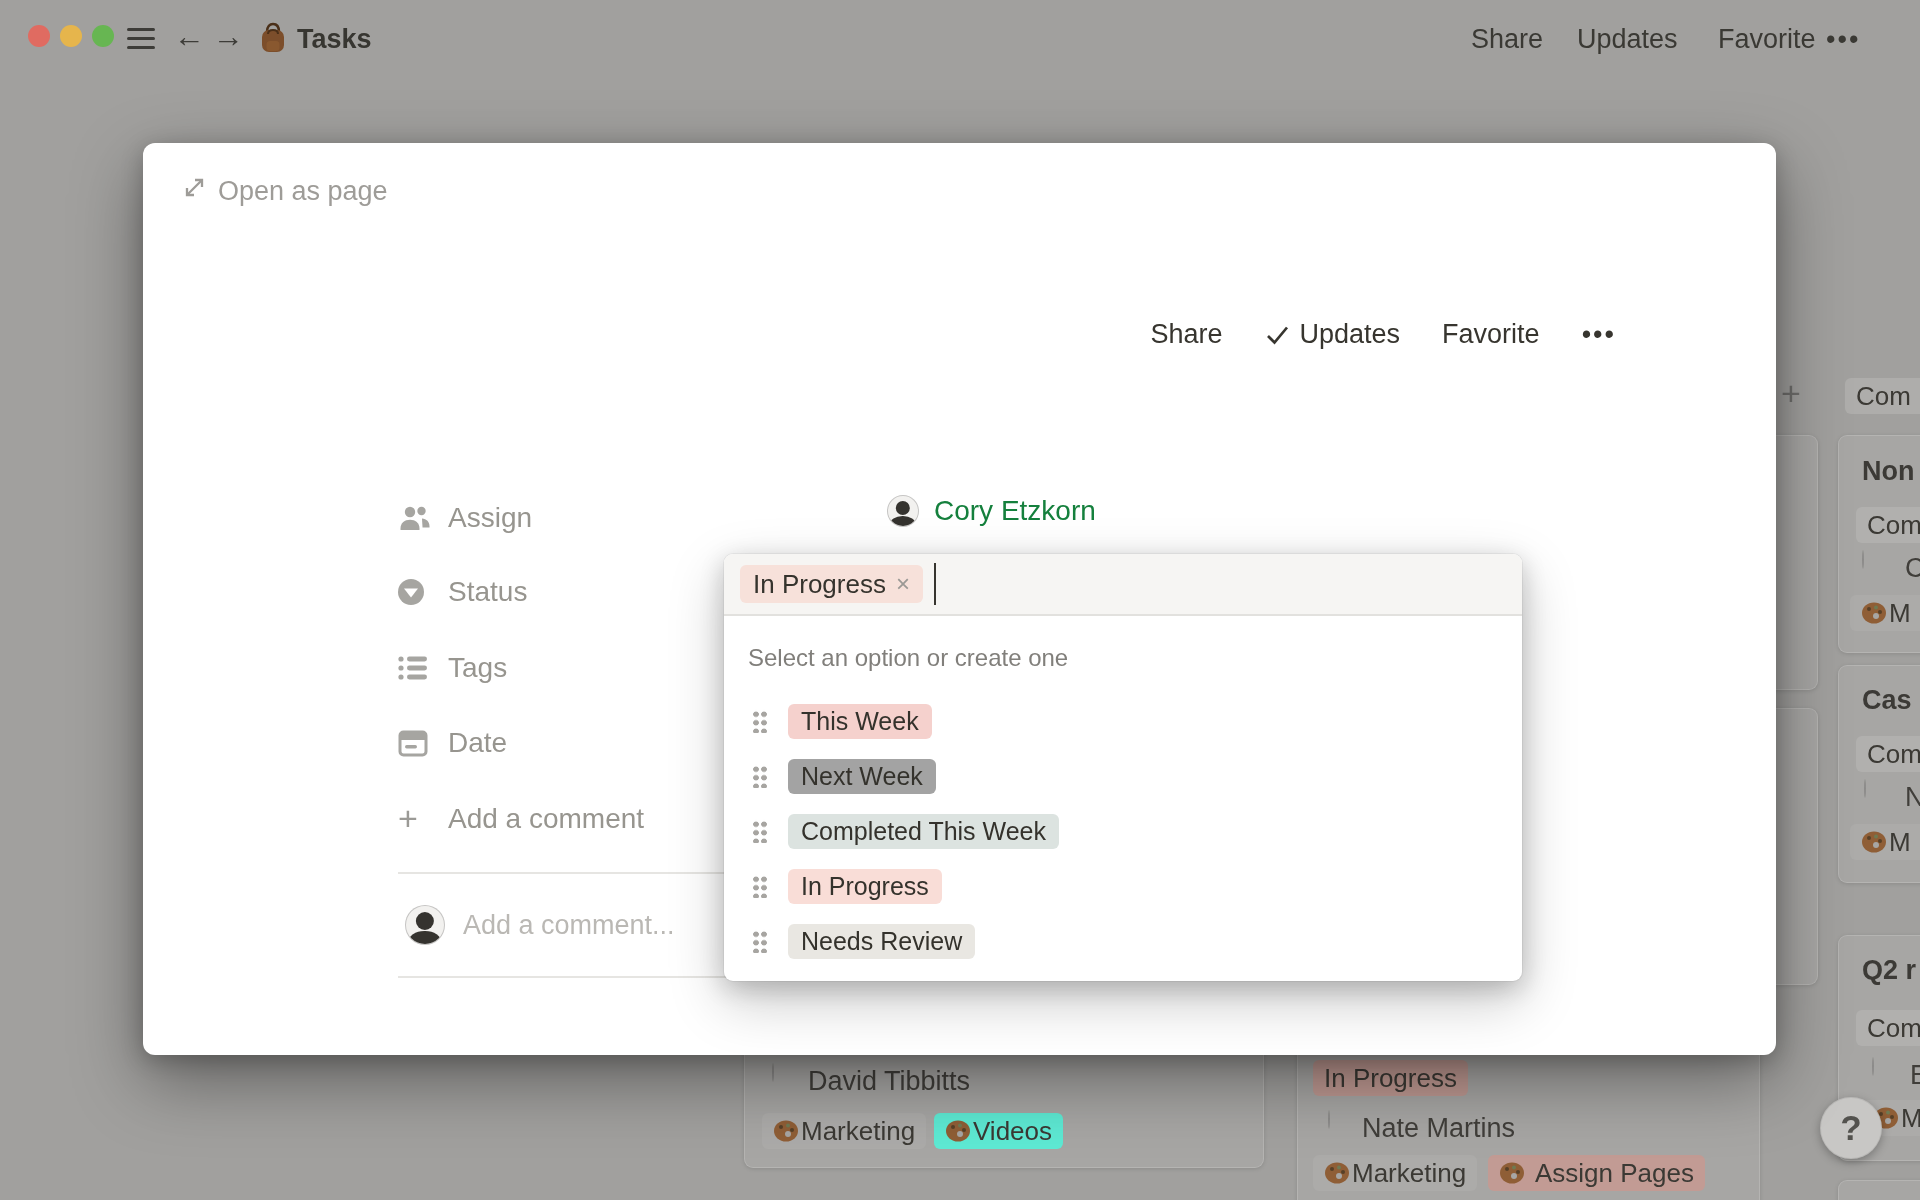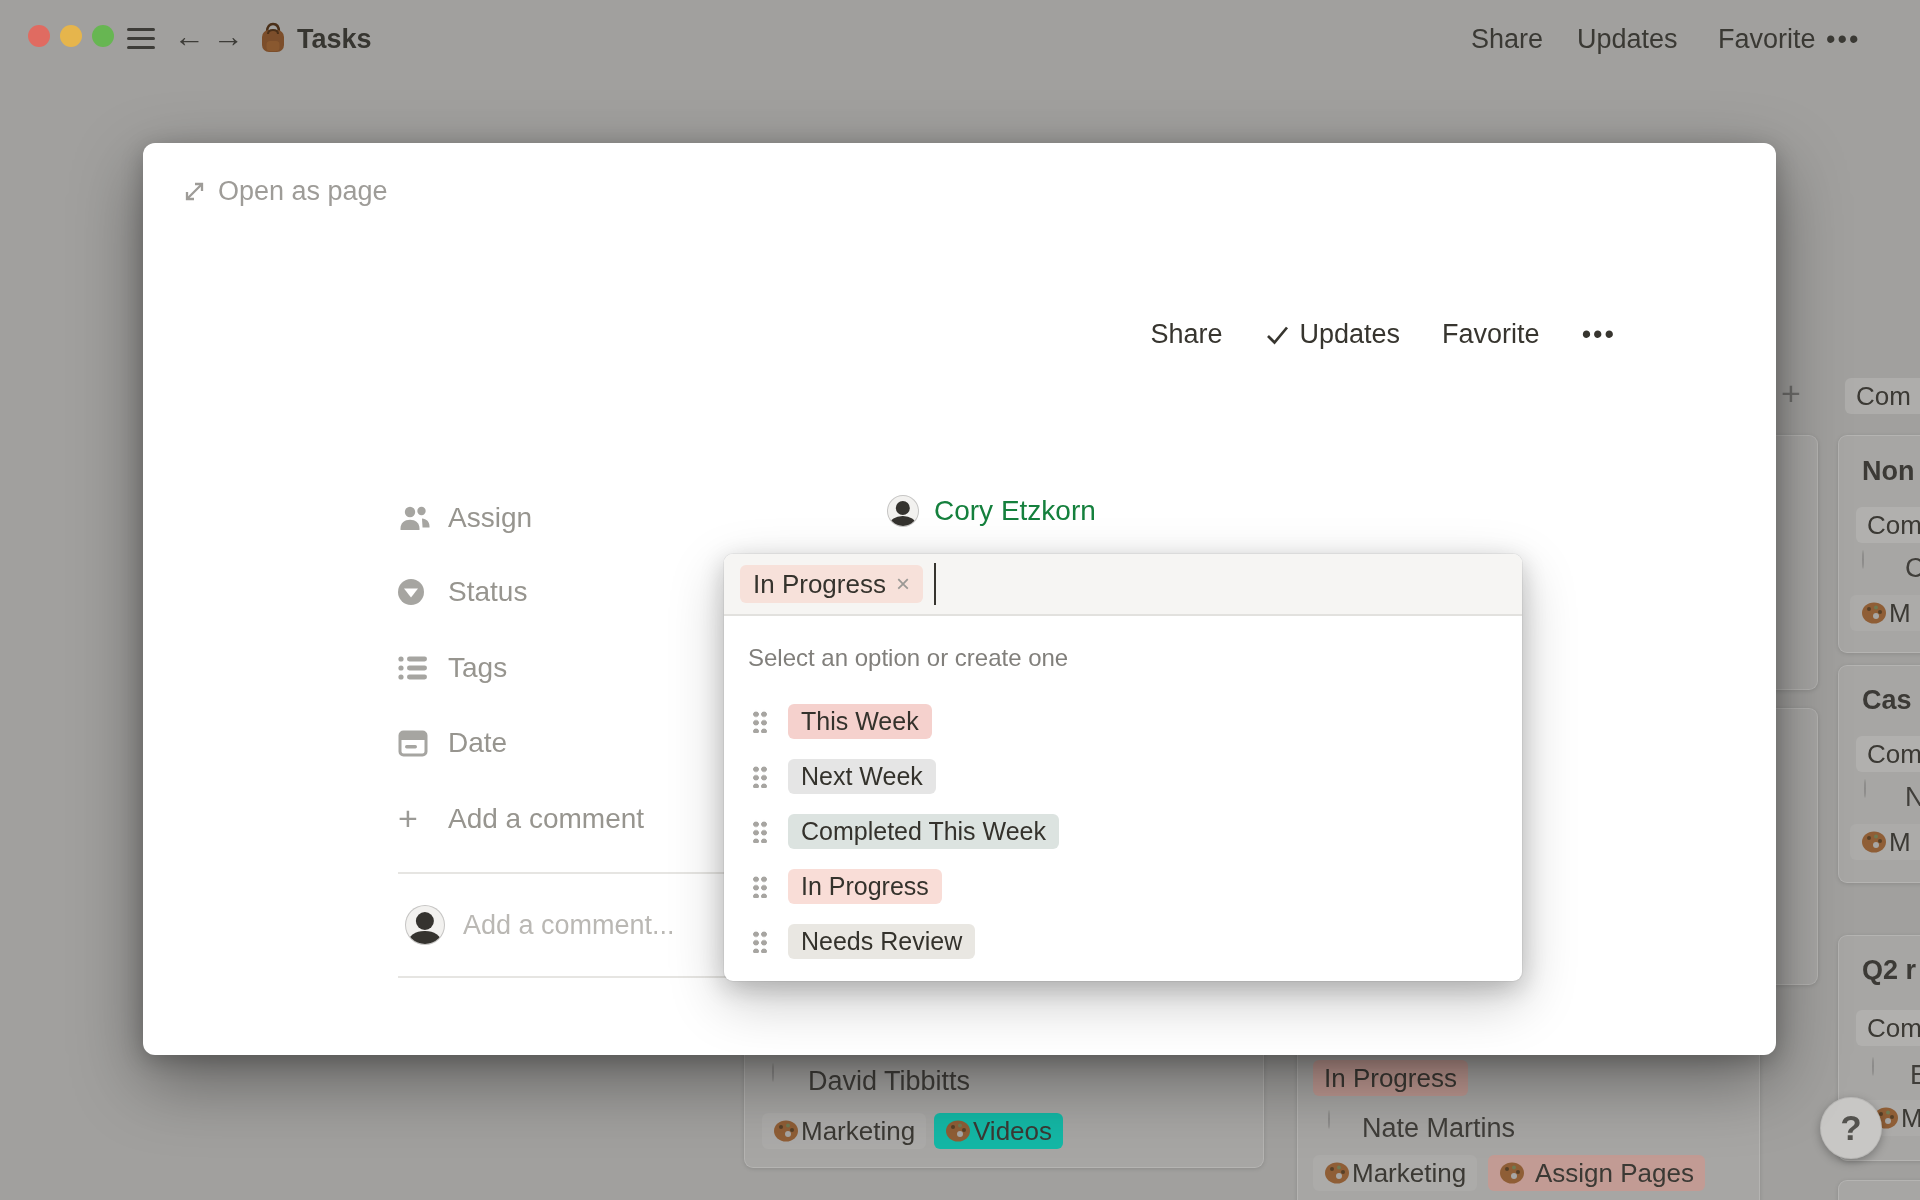--- a/index.html
+++ b/index.html
@@ -19,21 +19,21 @@
   .nav-arrow{ font-size:31px; color:#3d3c38; line-height:1; }
   .topbar-txt{ font-size:27px; color:#373631; }
   .topbar-btn{ font-size:27px; color:#3a3934; }
 
   
   .modal{
     position:absolute; left:143px; top:143px; width:1633px; height:912px;
     background:#ffffff; border-radius:12px;
     box-shadow:0 25px 70px rgba(0,0,0,.40), 0 5px 22px rgba(0,0,0,.22);
   }
-  .open-as{ position:absolute; left:183px; top:176px; display:flex; align-items:center; gap:12px;
+  .open-as{ position:absolute; left:183px; top:176px; display:flex; align-items:flex-start; gap:12px;
             color:#9e9c98; font-size:27px; }
   .modal-actions{ position:absolute; top:176px; right:160px; display:flex; align-items:center; gap:42px;
                   font-size:27px; color:#37352f; }
   .modal-actions .with-check{ display:flex; align-items:center; gap:10px; }
   .page-title{ position:absolute; left:399px; top:352px; font-size:82px; font-weight:700;
                letter-spacing:-2px; color:#37352f; white-space:nowrap; }
 
   .prop-row{ position:absolute; left:398px; display:flex; align-items:center; }
   .prop-ico{ width:34px; display:flex; justify-content:flex-start; }
   .prop-label{ font-size:28px; color:#97958f; margin-left:16px; }
@@ -202,21 +202,21 @@
     <span class="bchip" style="left: 762px; top: 1113px; background: rgb(172, 171, 169);">
       <svg class="pal" width="28" height="24" viewBox="0 0 28 24">
           <ellipse cx="13" cy="12" rx="12" ry="10.5" fill="#8f5e36"></ellipse>
           <circle cx="8" cy="8" r="2" fill="#574027"></circle>
           <circle cx="15" cy="6.5" r="2" fill="#6e7a52"></circle>
           <circle cx="19" cy="11" r="2" fill="#574027"></circle>
           <circle cx="15" cy="15" r="3" fill="#a7a6a4"></circle>
         </svg>
       <span>Marketing</span>
     </span>
-    <span class="bchip" style="left: 934px; top: 1113px; background: #14b8a6;">
+    <span class="bchip" style="left: 934px; top: 1113px; background: #5eead4;">
       <svg class="pal" width="28" height="24" viewBox="0 0 28 24">
           <ellipse cx="13" cy="12" rx="12" ry="10.5" fill="#8f5e36"></ellipse>
           <circle cx="8" cy="8" r="2" fill="#574027"></circle>
           <circle cx="15" cy="6.5" r="2" fill="#6e7a52"></circle>
           <circle cx="19" cy="11" r="2" fill="#574027"></circle>
           <circle cx="15" cy="15" r="3" fill="#a7a6a4"></circle>
         </svg>
       <span>Videos</span>
     </span>
 
@@ -358,21 +358,21 @@
     </div>
 
     <div class="hint-line">Select an option or create one</div>
 
     <div class="opt-row" style="top:142px;">
       <span class="handle"></span>
       <span class="opt-chip" style="background: rgb(245, 209, 205);">This Week</span>
     </div>
     <div class="opt-row" style="top:197px;">
       <span class="handle"></span>
-      <span class="opt-chip" style="background: #e5e5e5;">Next Week</span>
+      <span class="opt-chip" style="background: #a3a3a3;">Next Week</span>
     </div>
     <div class="opt-row" style="top:252px;">
       <span class="handle"></span>
       <span class="opt-chip" style="background: rgb(220, 227, 224);">Completed This Week</span>
     </div>
     <div class="opt-row" style="top:307px;">
       <span class="handle"></span>
       <span class="opt-chip" style="background: rgb(249, 221, 215);">In Progress</span>
     </div>
     <div class="opt-row" style="top:362px;">

